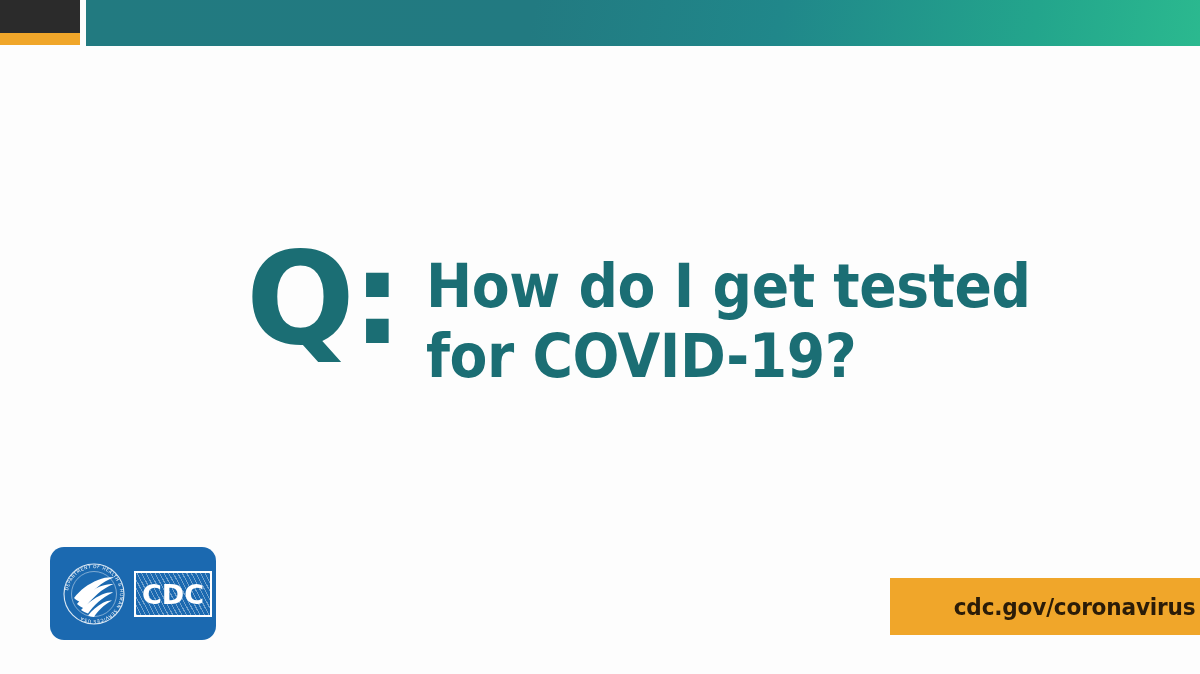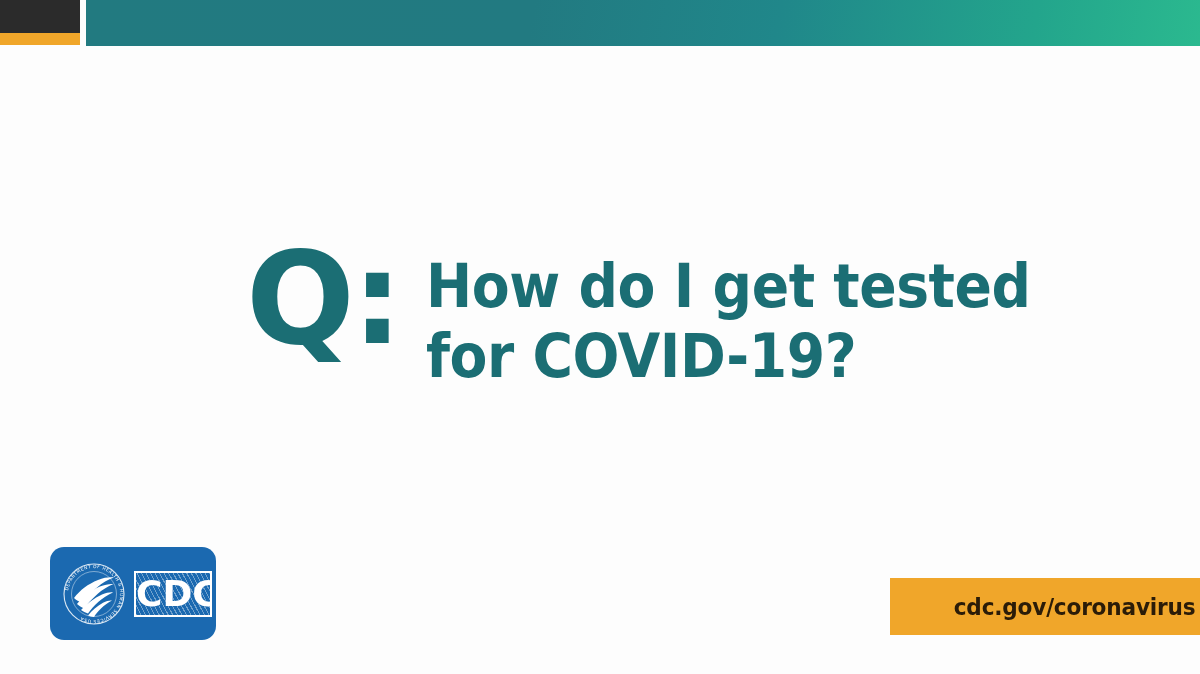--- a/index.html
+++ b/index.html
@@ -127,21 +127,21 @@
         rgba(27,105,176,0) 1px,
         rgba(27,105,176,0) 4px);
   }
   .cdc-mark-text {
     position: absolute;
     left: 0; right: 0; top: 50%;
     transform: translateY(-50%);
     text-align: center;
     font-family: "DejaVu Sans", sans-serif;
     font-weight: bold;
-    font-size: 36px;
+    font-size: 27px;
     line-height: 1;
     color: #ffffff;
     letter-spacing: 0px;
     text-shadow: 0 0 1px rgba(27,105,176,0.9);
   }
 
   
   .url-banner {
     position: absolute;
     left: 890px;

